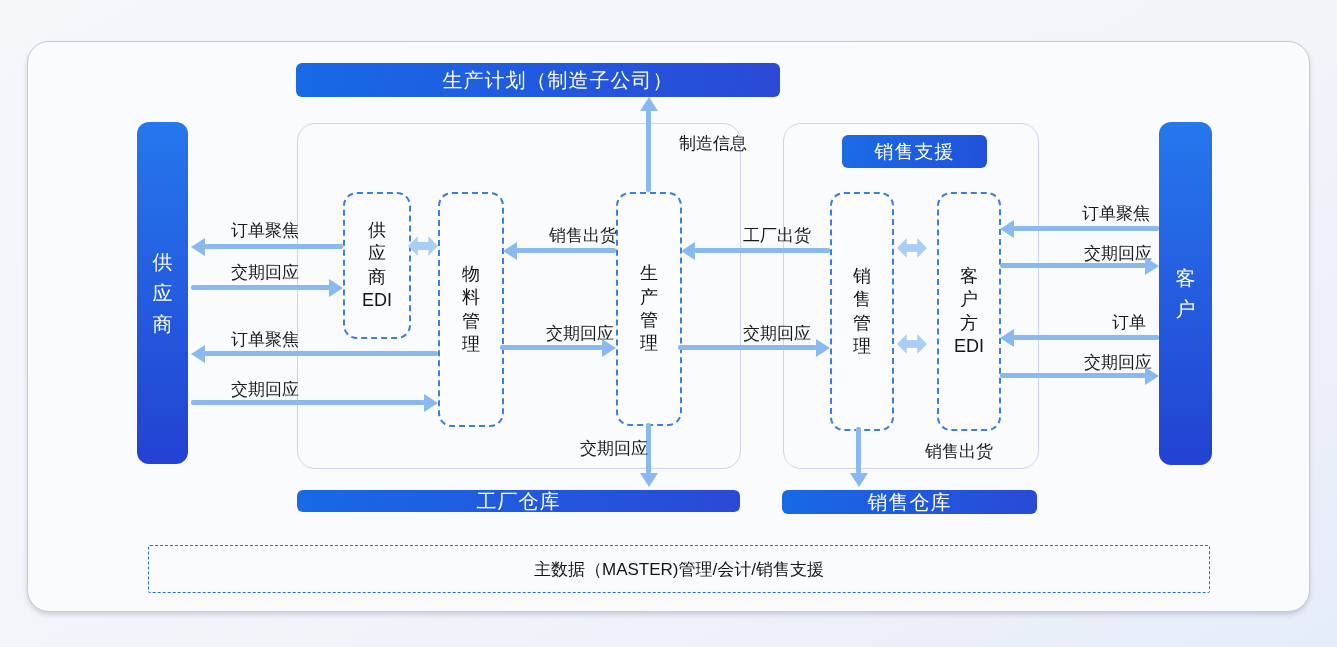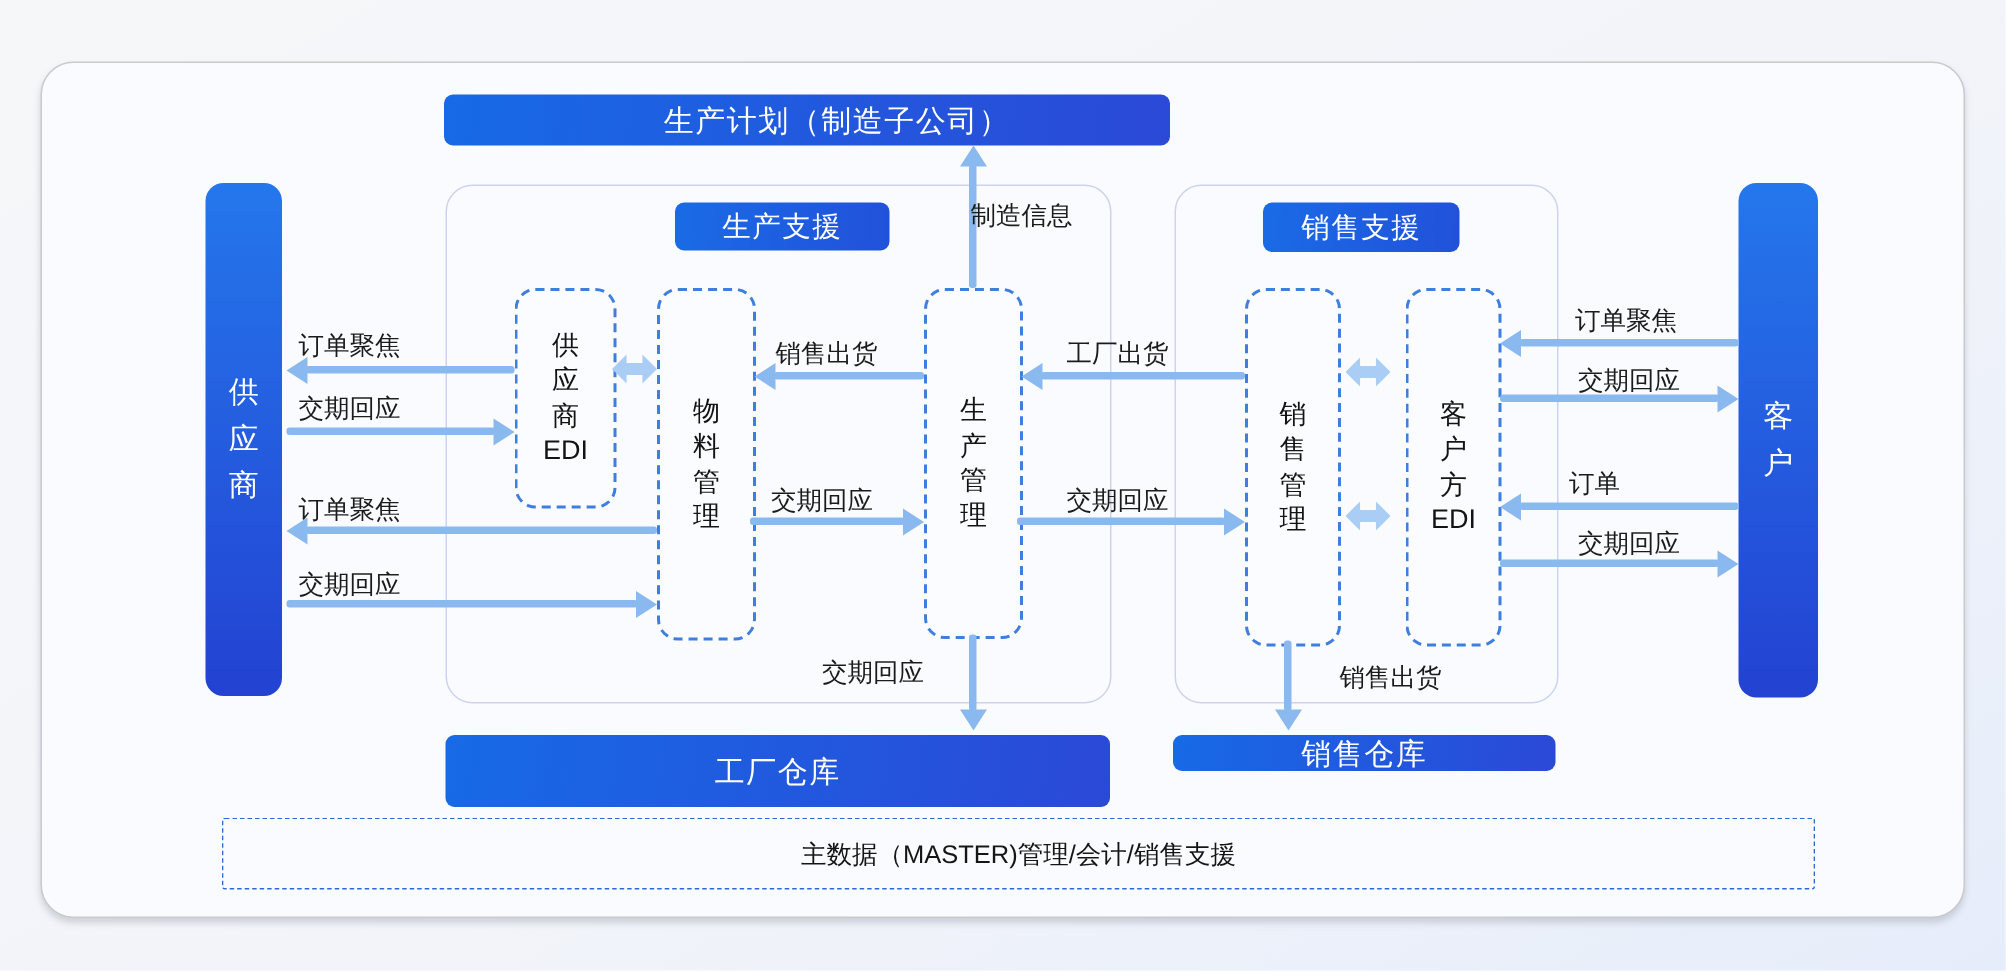--- a/index.html
+++ b/index.html
@@ -18,21 +18,21 @@
           text-align:center;line-height:1.55;}
   .group{position:absolute;border:1.5px solid #ccd3f0;border-radius:18px;background:transparent;}
   .badge{position:absolute;display:flex;align-items:center;justify-content:center;
          background:linear-gradient(95deg,#1a6be6 0%,#2151da 100%);
          color:#fff;font-size:19px;border-radius:6px;letter-spacing:1px;}
   .dbox{position:absolute;border:2px dashed #3e7edf;border-radius:14px;background:#fbfcff;
         display:flex;align-items:center;justify-content:center;color:#141414;
         font-size:18px;line-height:1.3;white-space:pre-line;text-align:center;}
   .footer-box{position:absolute;border:1.5px dashed #2a6ad4;border-radius:2px;background:transparent;
         display:flex;align-items:center;justify-content:center;color:#151515;font-size:17px;}
-  .lbl{position:absolute;color:#1b1b1b;font-size:17px;text-align:left;width:100px;}
+  .lbl{position:absolute;color:#1b1b1b;font-size:17px;text-align:right;width:100px;}
   
   .ah{position:absolute;height:5px;background:#8ab9ef;border-radius:2px;}
   .ah.right::after{content:"";position:absolute;right:-13px;top:-6.5px;width:0;height:0;
       border-left:14px solid #8ab9ef;border-top:9px solid transparent;border-bottom:9px solid transparent;}
   .ah.left::before{content:"";position:absolute;left:-13px;top:-6.5px;width:0;height:0;
       border-right:14px solid #8ab9ef;border-top:9px solid transparent;border-bottom:9px solid transparent;}
   
   .av{position:absolute;width:5px;background:#8ab9ef;border-radius:2px;}
   .av.up::before{content:"";position:absolute;top:-13px;left:-6.5px;width:0;height:0;
       border-bottom:14px solid #8ab9ef;border-left:9px solid transparent;border-right:9px solid transparent;}
@@ -47,24 +47,21 @@
 <div class="stage">
   <div class="card"></div>
 
   <div class="banner" style="left:296px;top:63px;width:444px;height:34px;padding-left:40px;">
     <span>生产计划（制造子公司）</span>
   </div>
 
   <div class="group" style="left:297px;top:123px;width:442px;height:344px;"></div>
   <div class="group" style="left:783px;top:123px;width:254px;height:344px;"></div>
 
-  <div class="badge" style="left:450px;top:135px;width:143px;height:32px;">
-    <span>生产支援</span>
-  </div>
-  <div class="badge" style="left:842px;top:135px;width:131px;height:33px;">
+  <div class="badge" style="left:842px;top:135px;width:145px;height:33px;">
     <span>销售支援</span>
   </div>
 
   <div class="pillar" style="left:137px;top:122px;width:51px;height:342px;">供
 应
 商</div>
   <div class="pillar" style="left:1159px;top:122px;width:53px;height:343px;">客
 户</div>
 
   <div class="dbox" style="left:343px;top:192px;width:64px;height:143px;">供
@@ -81,21 +78,21 @@
 理</div>
   <div class="dbox" style="left:830px;top:192px;width:60px;height:235px;">销
 售
 管
 理</div>
   <div class="dbox" style="left:937px;top:192px;width:60px;height:235px;">客
 户
 方
 EDI</div>
 
-  <div class="banner" style="left:297px;top:490px;width:443px;height:48px;font-family:Liberation Serif, serif;">
+  <div class="banner" style="left:297px;top:490px;width:443px;height:22px;font-family:Liberation Serif, serif;">
     <span>工厂仓库</span>
   </div>
   <div class="banner" style="left:782px;top:490px;width:255px;height:24px;">
     <span>销售仓库</span>
   </div>
 
   <div class="footer-box" style="left:148px;top:545px;width:1060px;height:46px;">
     <span>主数据（MASTER)管理/会计/销售支援</span>
   </div>
 

